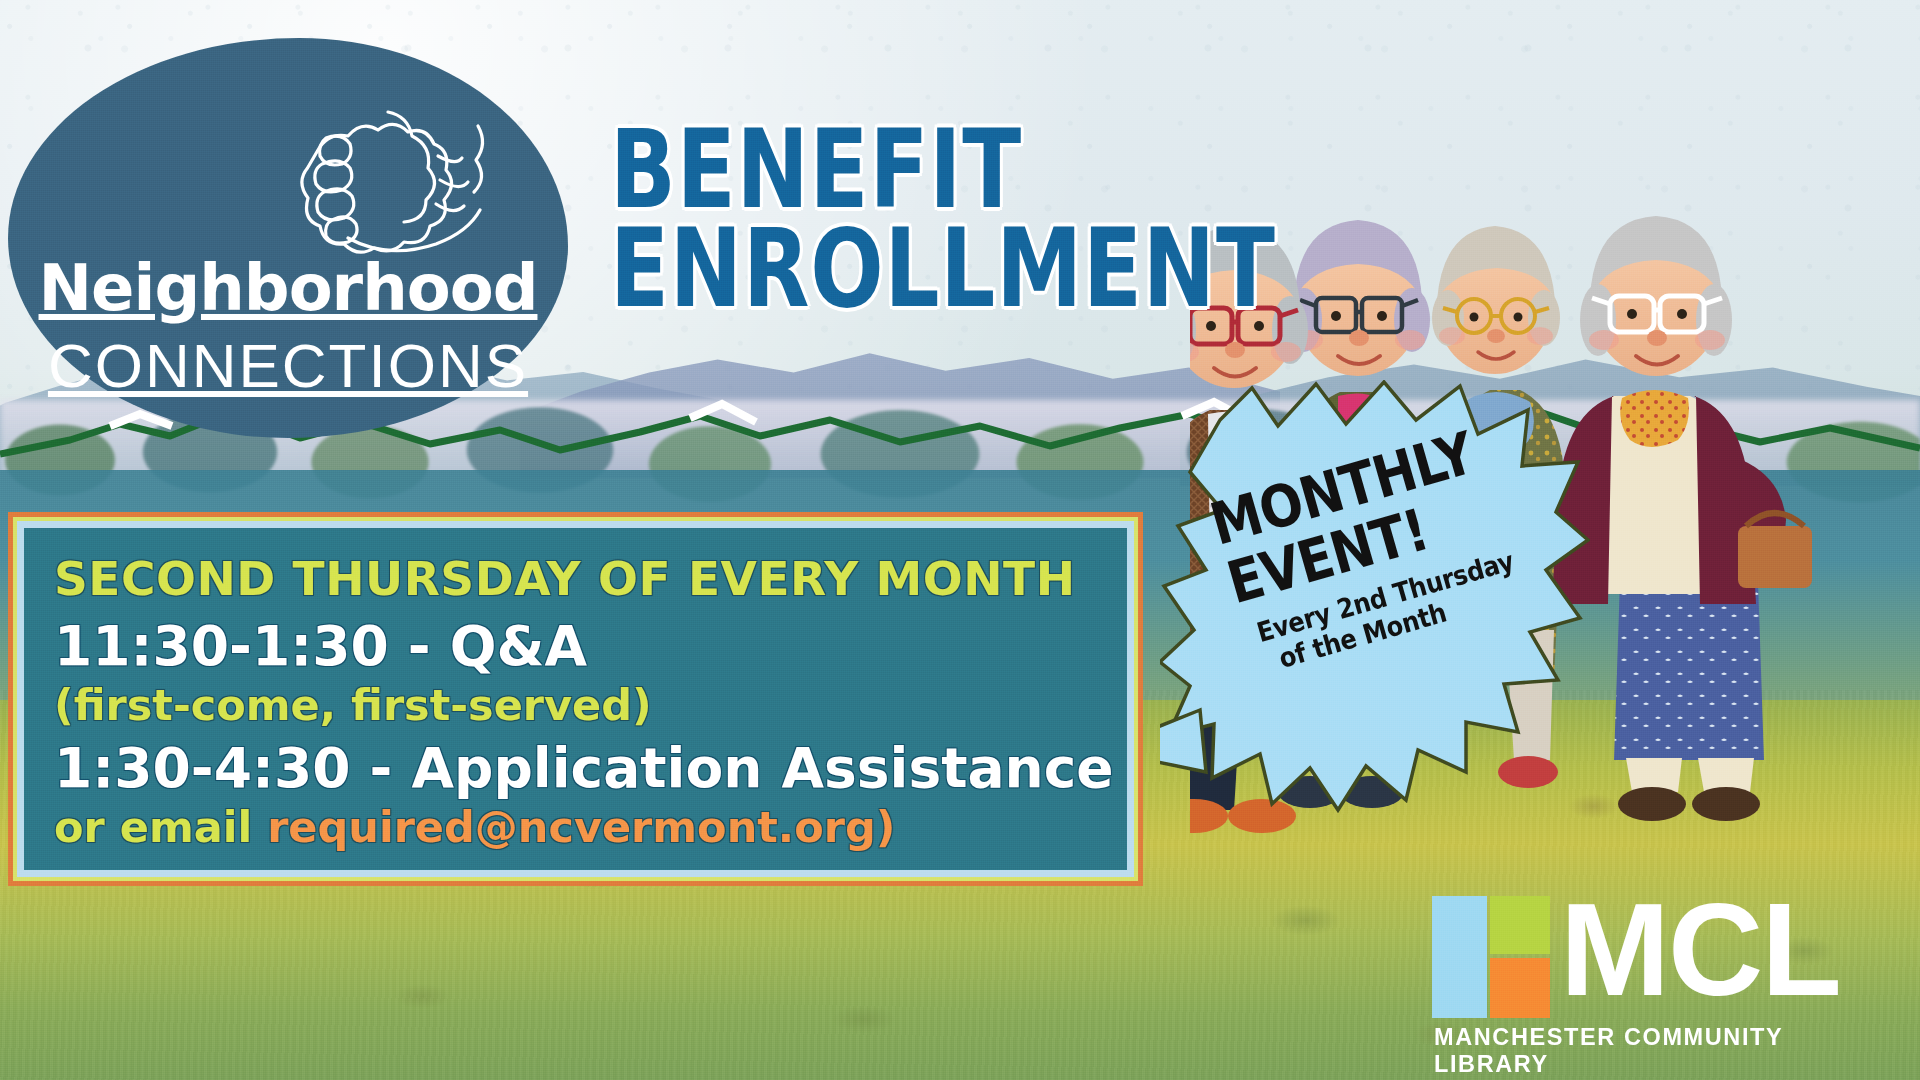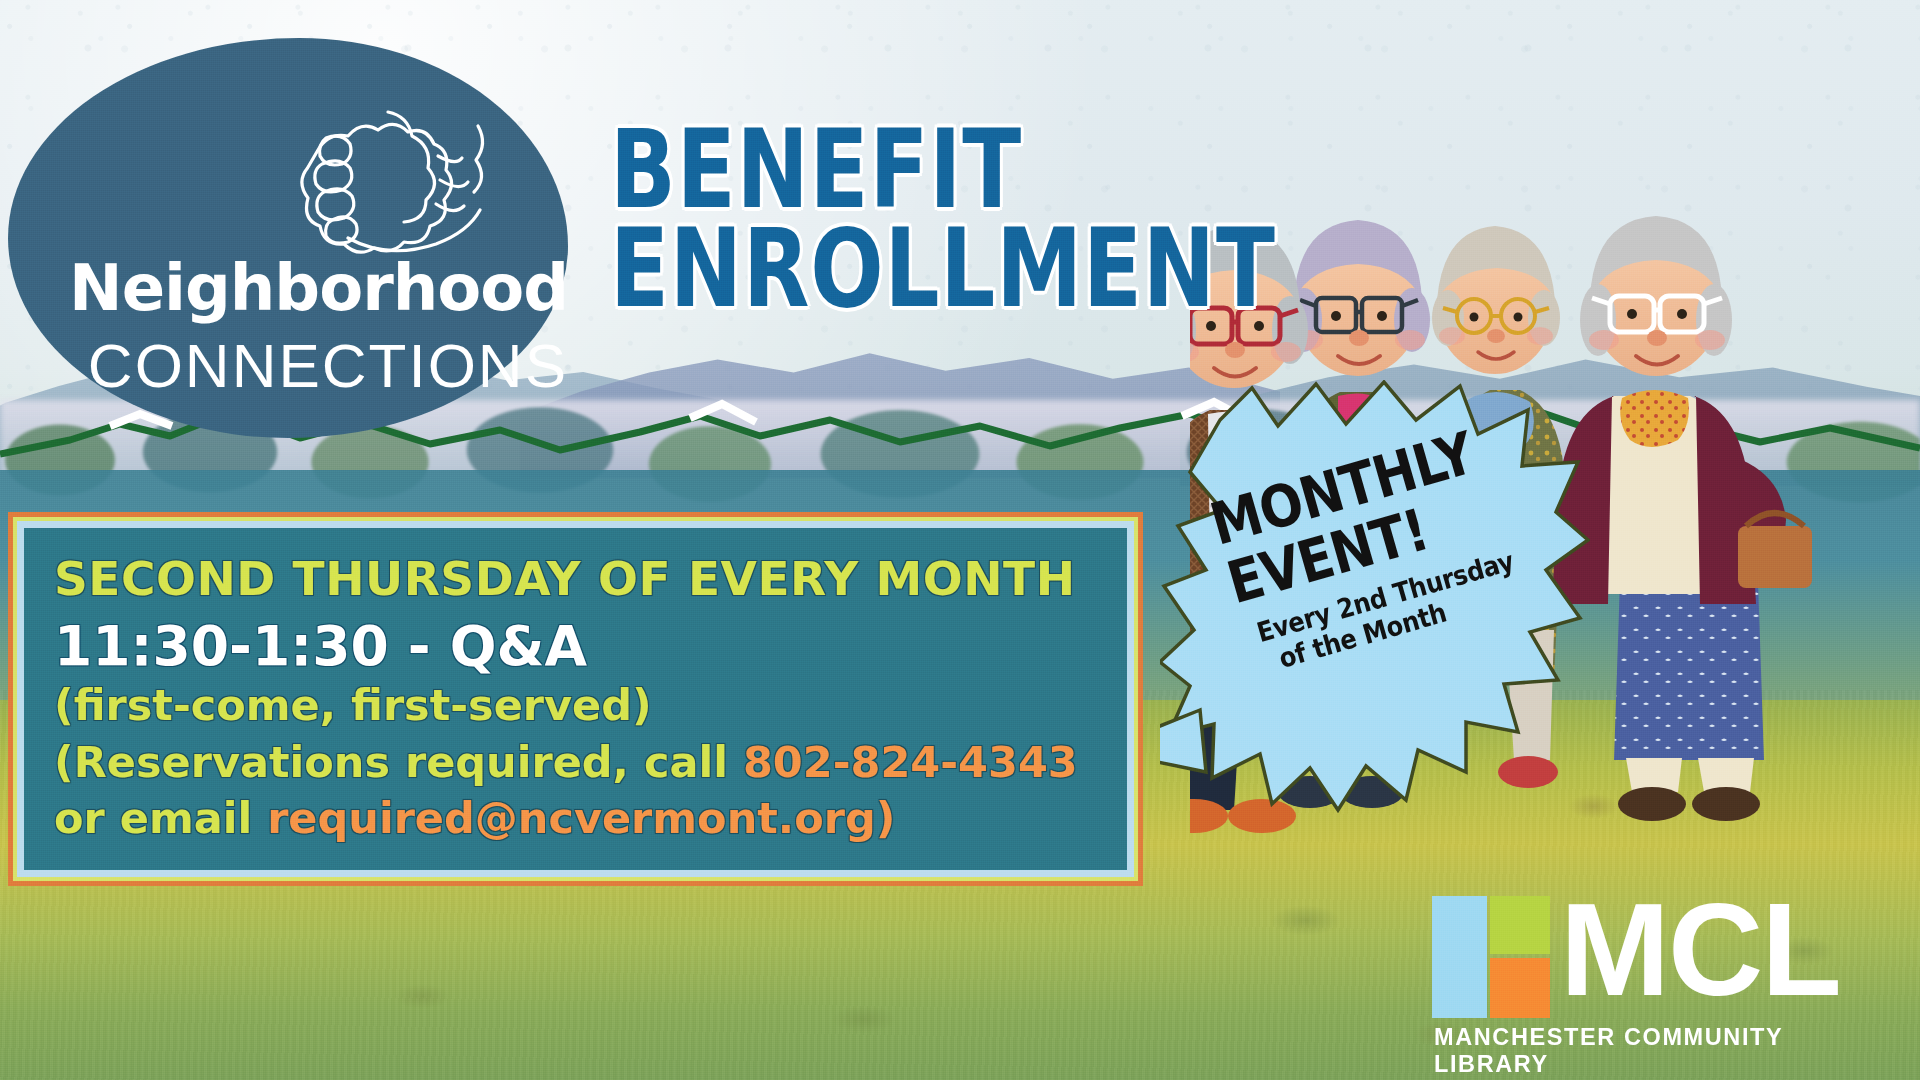--- a/index.html
+++ b/index.html
@@ -118,21 +118,21 @@
   .nc-logo{
     position:absolute;left:8px;top:38px;width:560px;height:400px;
   }
   .nc-blob{
     position:absolute;inset:0;
     background:#3a6480;
     border-radius:52% 48% 50% 50% / 50% 52% 48% 50%;
   }
   .nc-hands{position:absolute;left:280px;top:60px;width:230px;height:190px;}
   .nc-text{
-    position:absolute;left:0;right:0;top:218px;text-align:right;color:#ffffff;
+    position:absolute;left:0;right:0;top:218px;text-align:center;color:#ffffff;text-decoration:underline;
   }
   .nc-text .l1{
     font-size:64px;font-weight:700;letter-spacing:-1px;line-height:1;
     font-family:"DejaVu Sans","Liberation Sans",sans-serif;
   }
   .nc-text .l2{
     font-size:62px;font-weight:400;letter-spacing:2px;line-height:1.1;margin-top:12px;
     font-family:"Liberation Sans",sans-serif;
   }
 
@@ -431,24 +431,22 @@
 
   <div class="info-outer">
     <div class="info-inner">
 
       <div class="info-line info-head">SECOND THURSDAY OF EVERY MONTH</div>
 
       <div class="info-line info-big">11:30-1:30 - Q&amp;A</div>
 
       <div class="info-line info-sub">(first-come, first-served)</div>
 
-
-      <div class="info-line info-sub">
-        <span>(Reservations required, call </span><span class="accent">802-824-4343</span>
-      </div>
+      <div class="info-line info-big">1:30-4:30 - Application Assistance</div>
+
 
       <div class="info-line info-sub">
         <span>or email </span><span class="accent">required@ncvermont.org</span><span class="accent">)</span>
       </div>
 
     </div>
   </div>
 
   <div class="mcl">
     <div class="mcl-marks">

